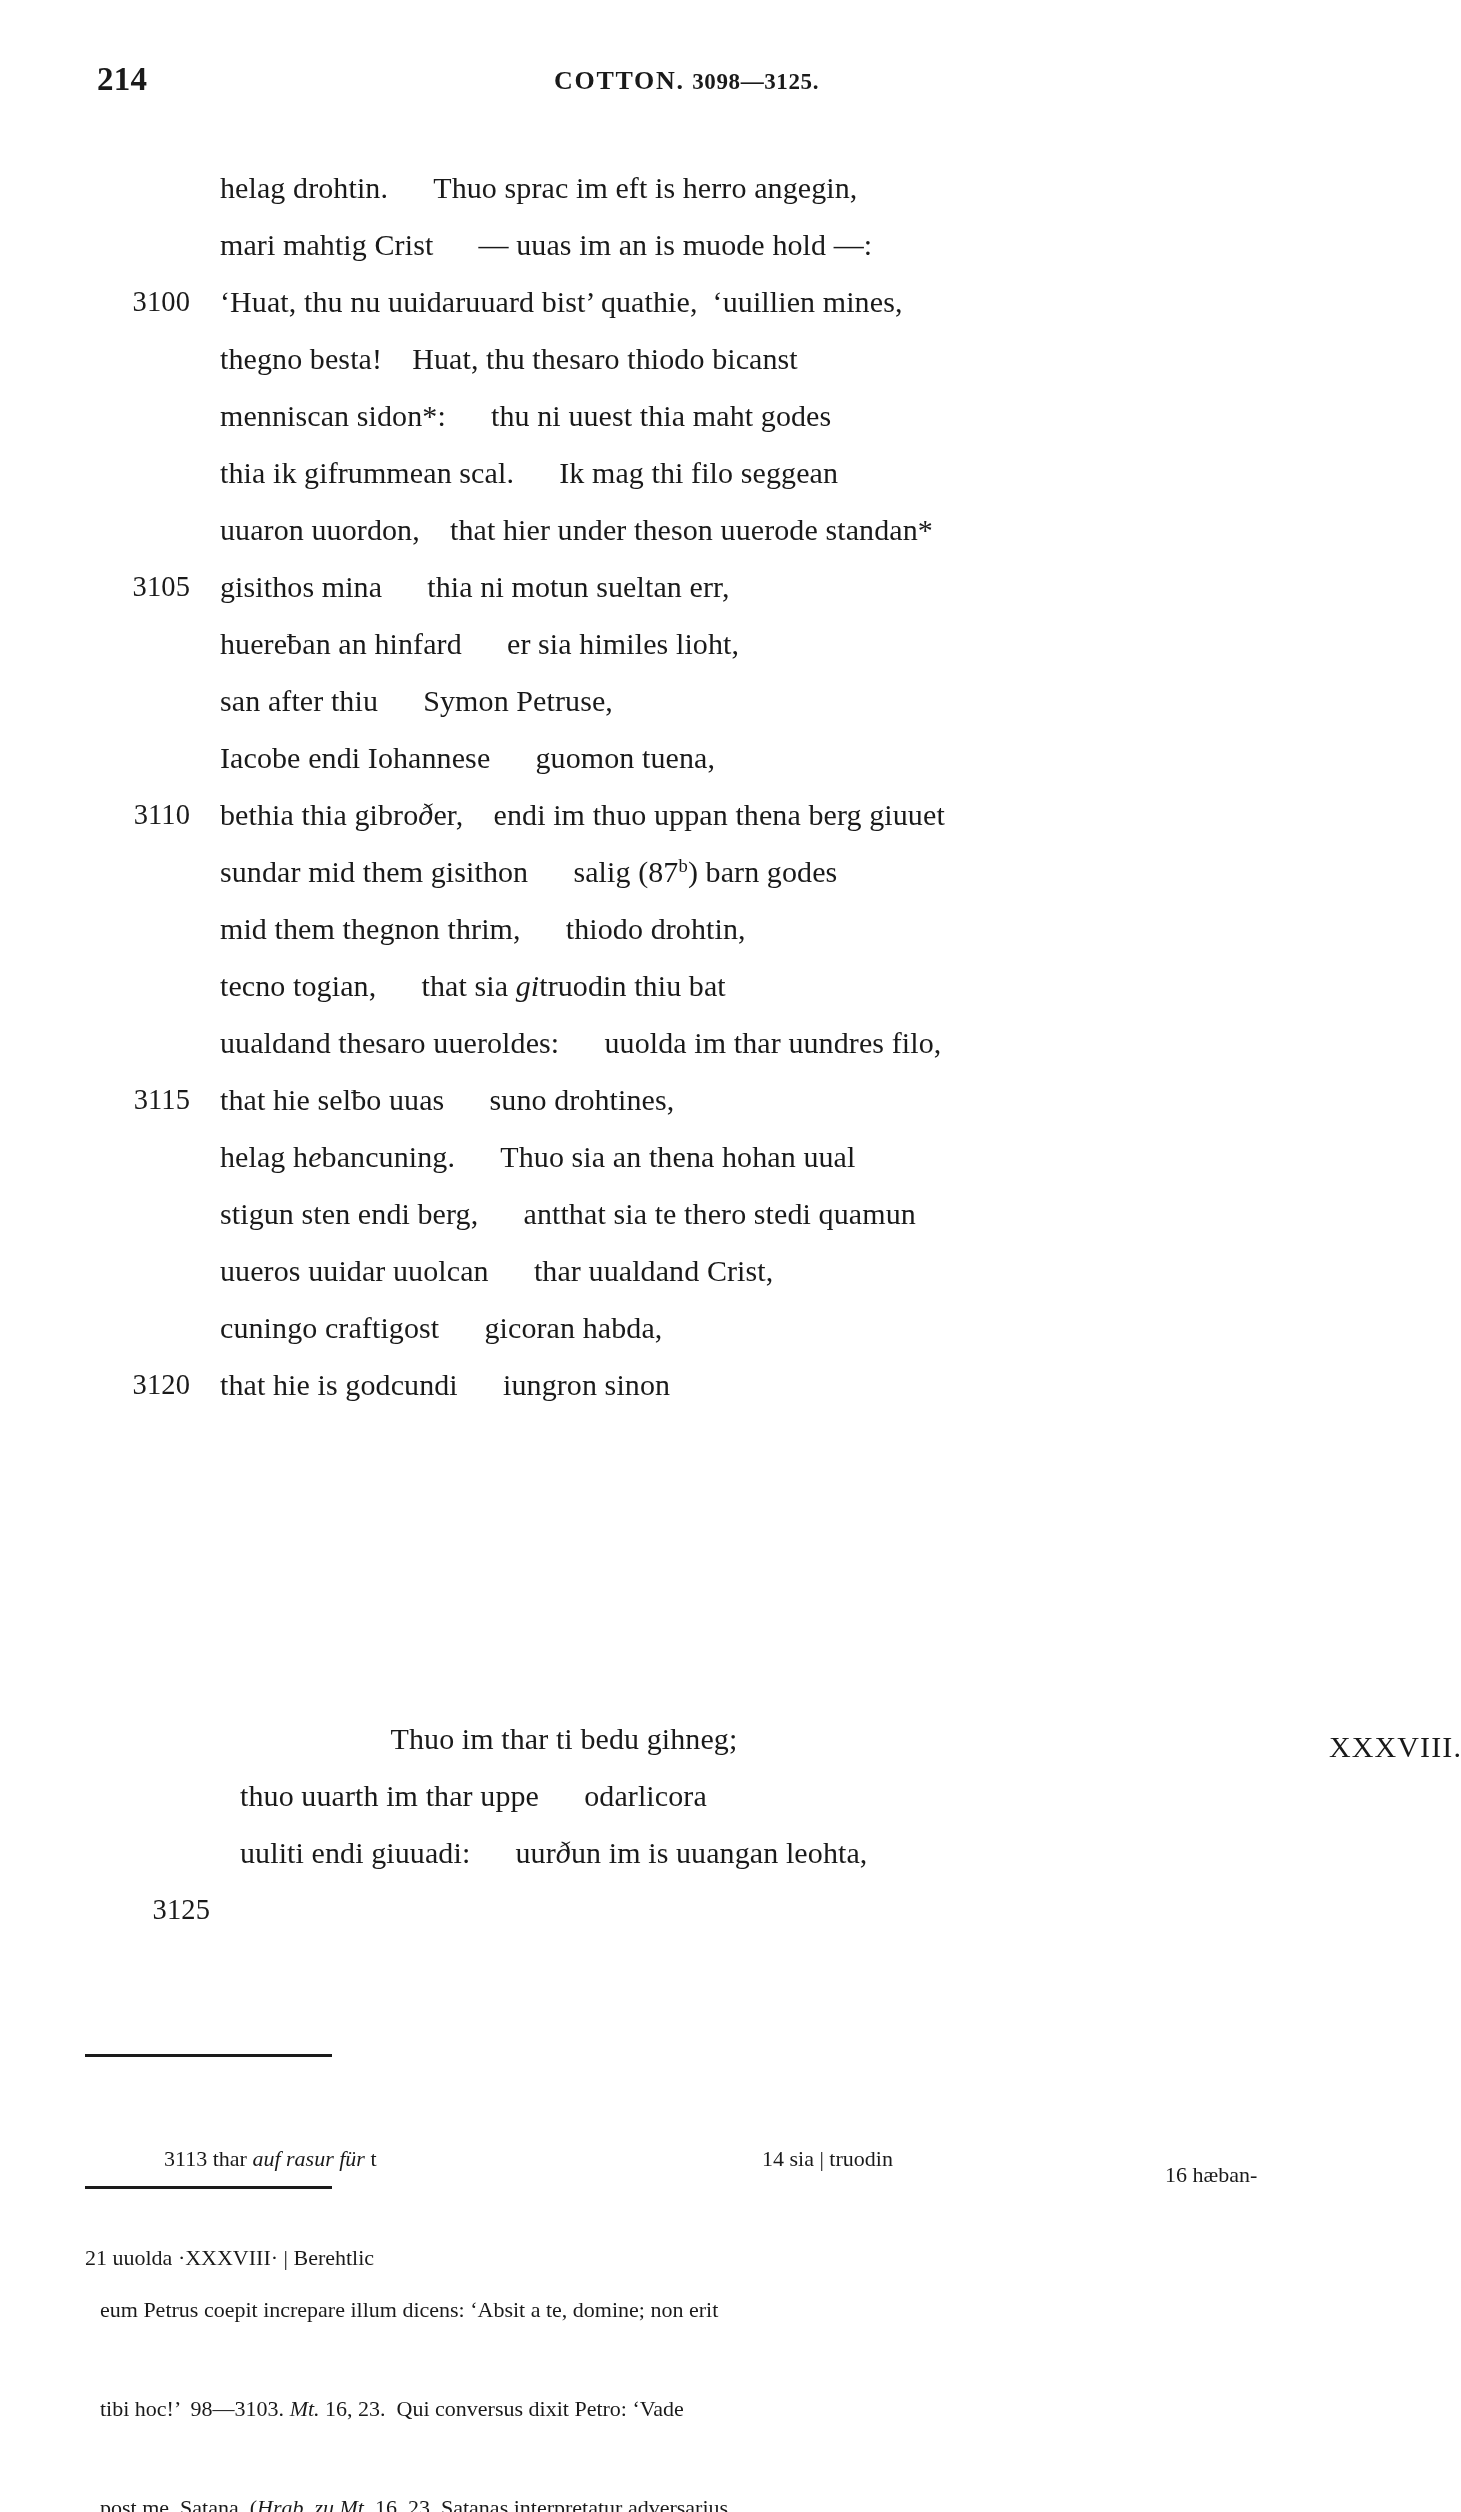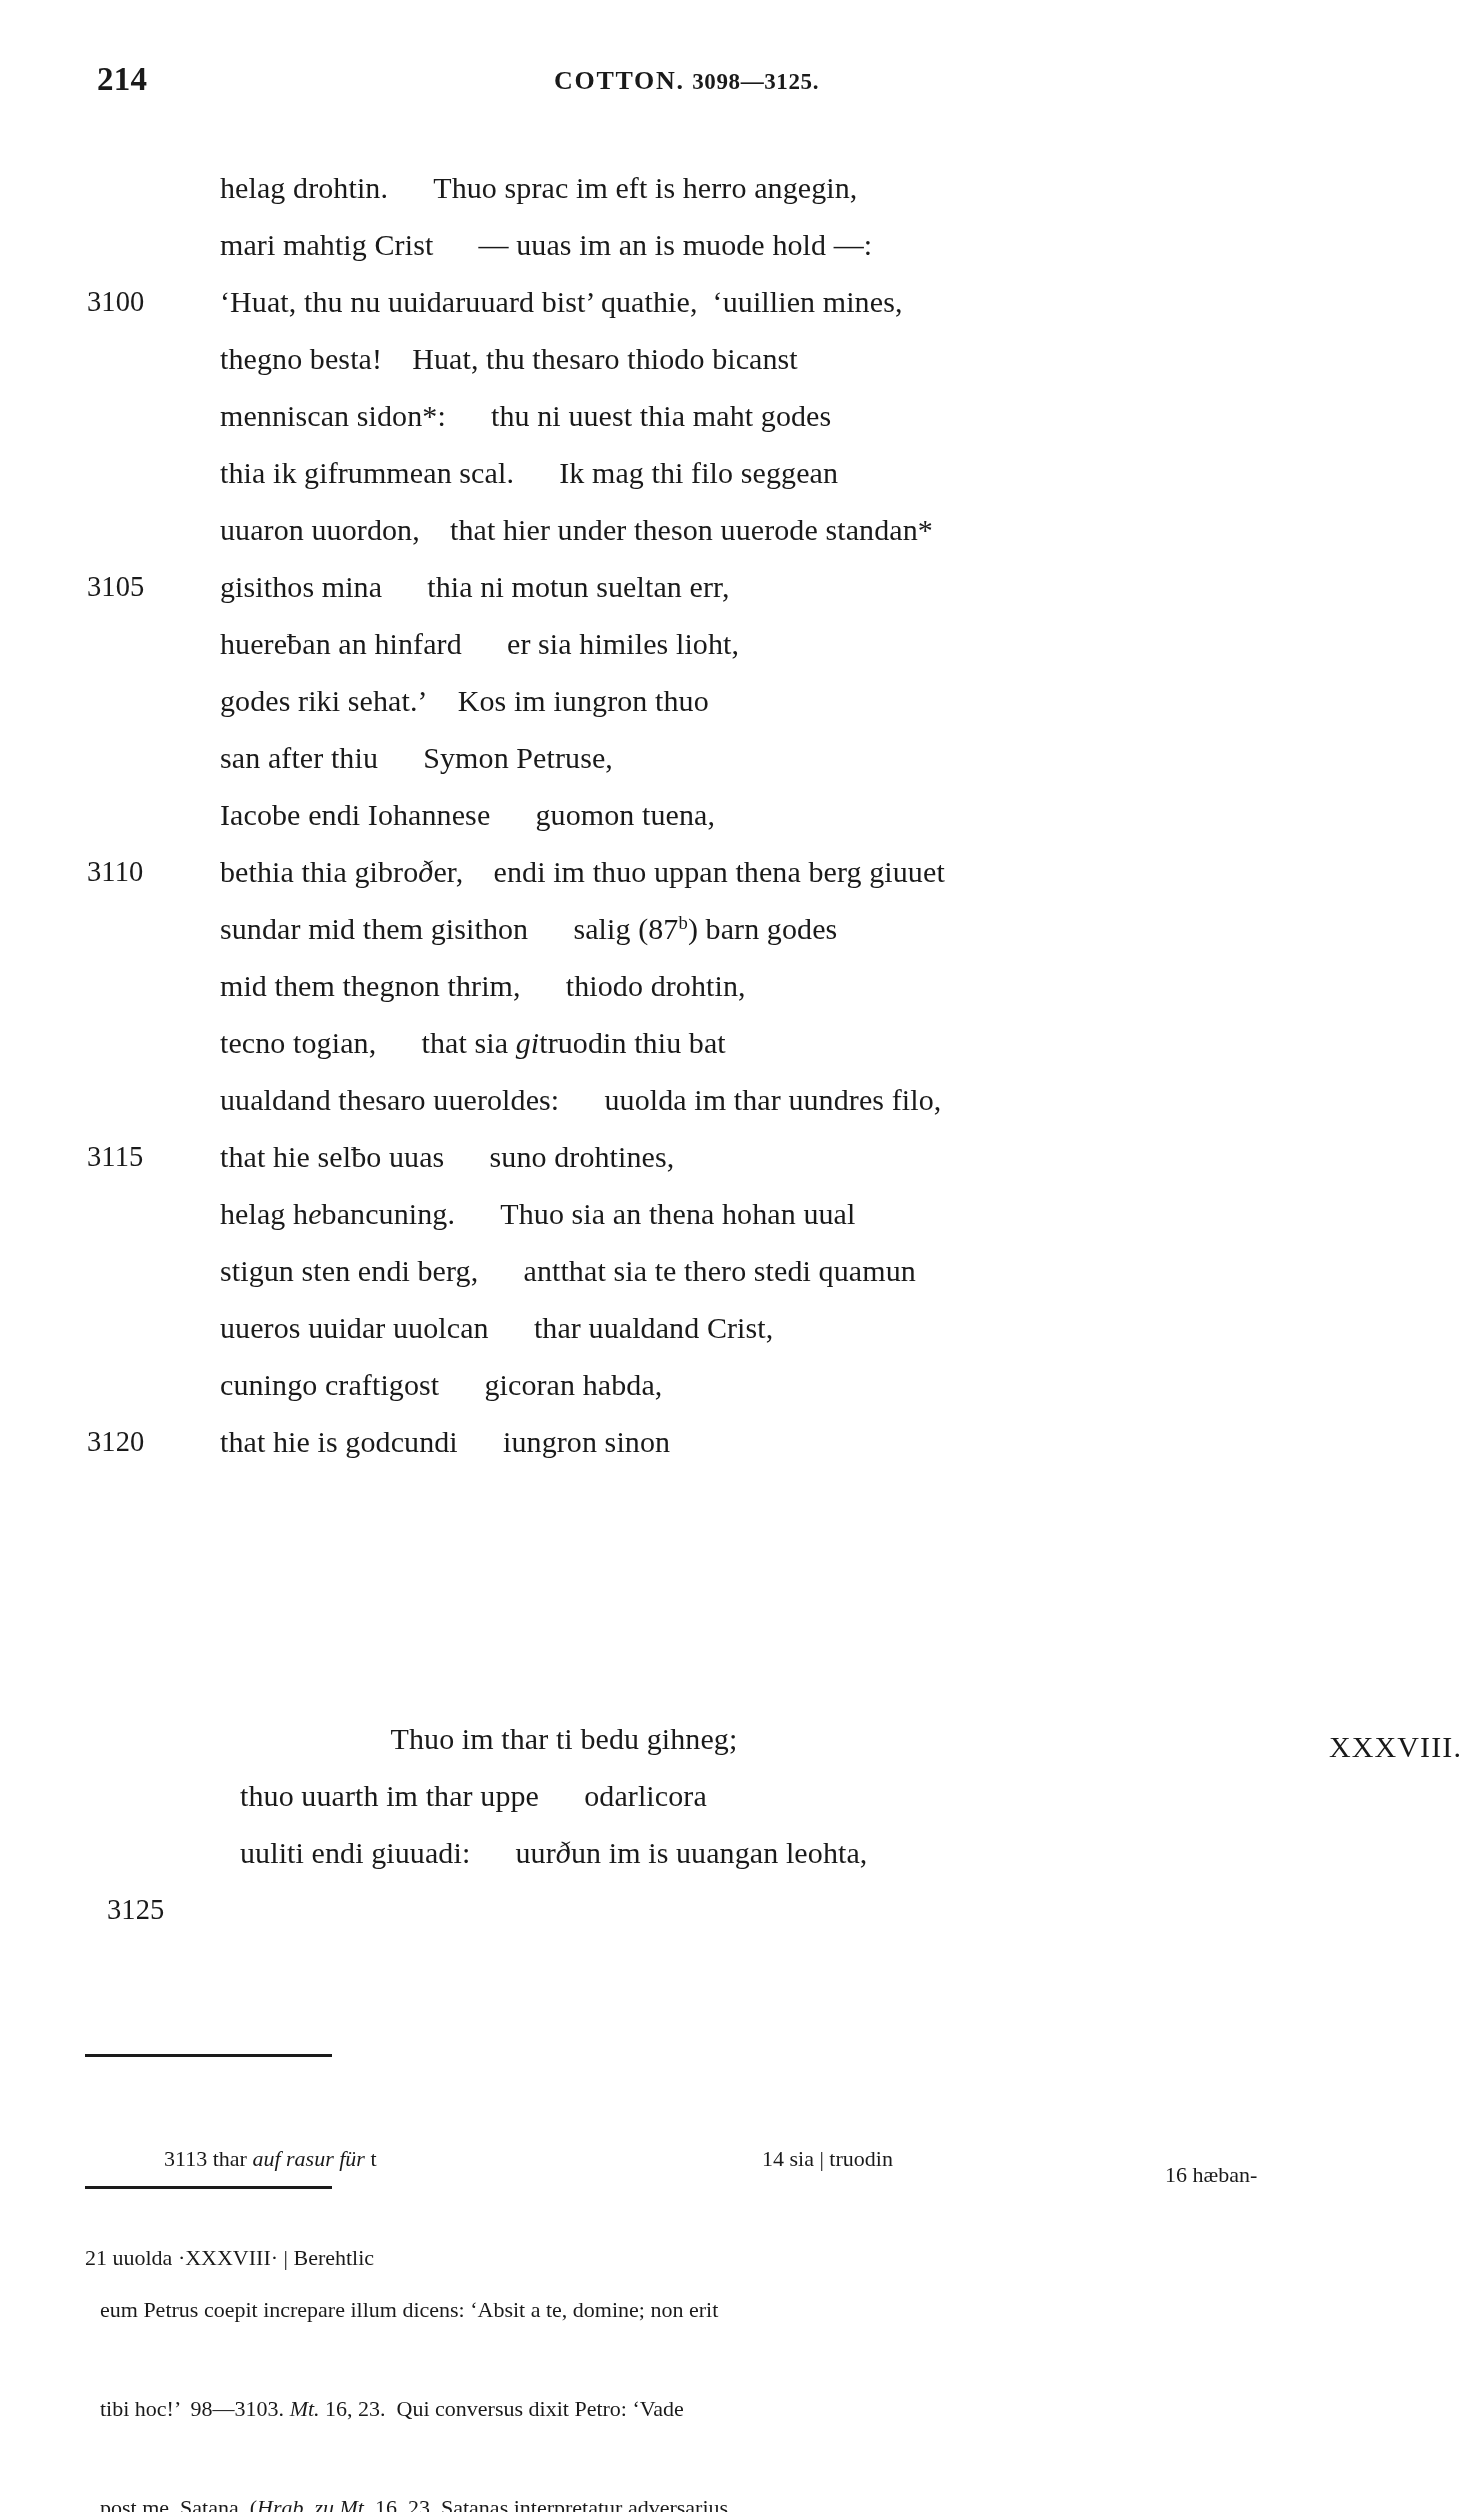--- a/index.html
+++ b/index.html
@@ -67,21 +67,21 @@
     line-height: 57px;
     font-size: 30px;
     white-space: pre;
     letter-spacing: 0.1px;
   }
   .vnum {
     position: absolute;
     left: 87px;
     top: 0;
     width: 103px;
-    text-align: left;
+    text-align: right;
     font-size: 28.5px;
   }
   .vtext {
     position: absolute;
     left: 220px;
     top: 0;
     white-space: pre;
   }
   .vtext i { font-style: italic; }
   sup { font-size: 0.62em; vertical-align: 0.55em; line-height: 0; }
@@ -179,24 +179,20 @@
     <div class="vline">
       <span class="vnum">3105</span>
       <span class="vtext">gisithos mina  thia ni motun sueltan err,</span>
     </div>
     <div class="vline">
       <span class="vnum"></span>
       <span class="vtext">huereƀan an hinfard  er sia himiles lioht,</span>
     </div>
     <div class="vline">
       <span class="vnum"></span>
-      <span class="vtext">godes riki sehat.’ Kos im iungron thuo</span>
-    </div>
-    <div class="vline">
-      <span class="vnum"></span>
       <span class="vtext">san after thiu  Symon Petruse,</span>
     </div>
     <div class="vline">
       <span class="vnum"></span>
       <span class="vtext">Iacobe endi Iohannese  guomon tuena,</span>
     </div>
     <div class="vline">
       <span class="vnum">3110</span>
       <span class="vtext">bethia thia gibro<i>ð</i>er,  endi im thuo uppan thena berg giuuet</span>
     </div>

